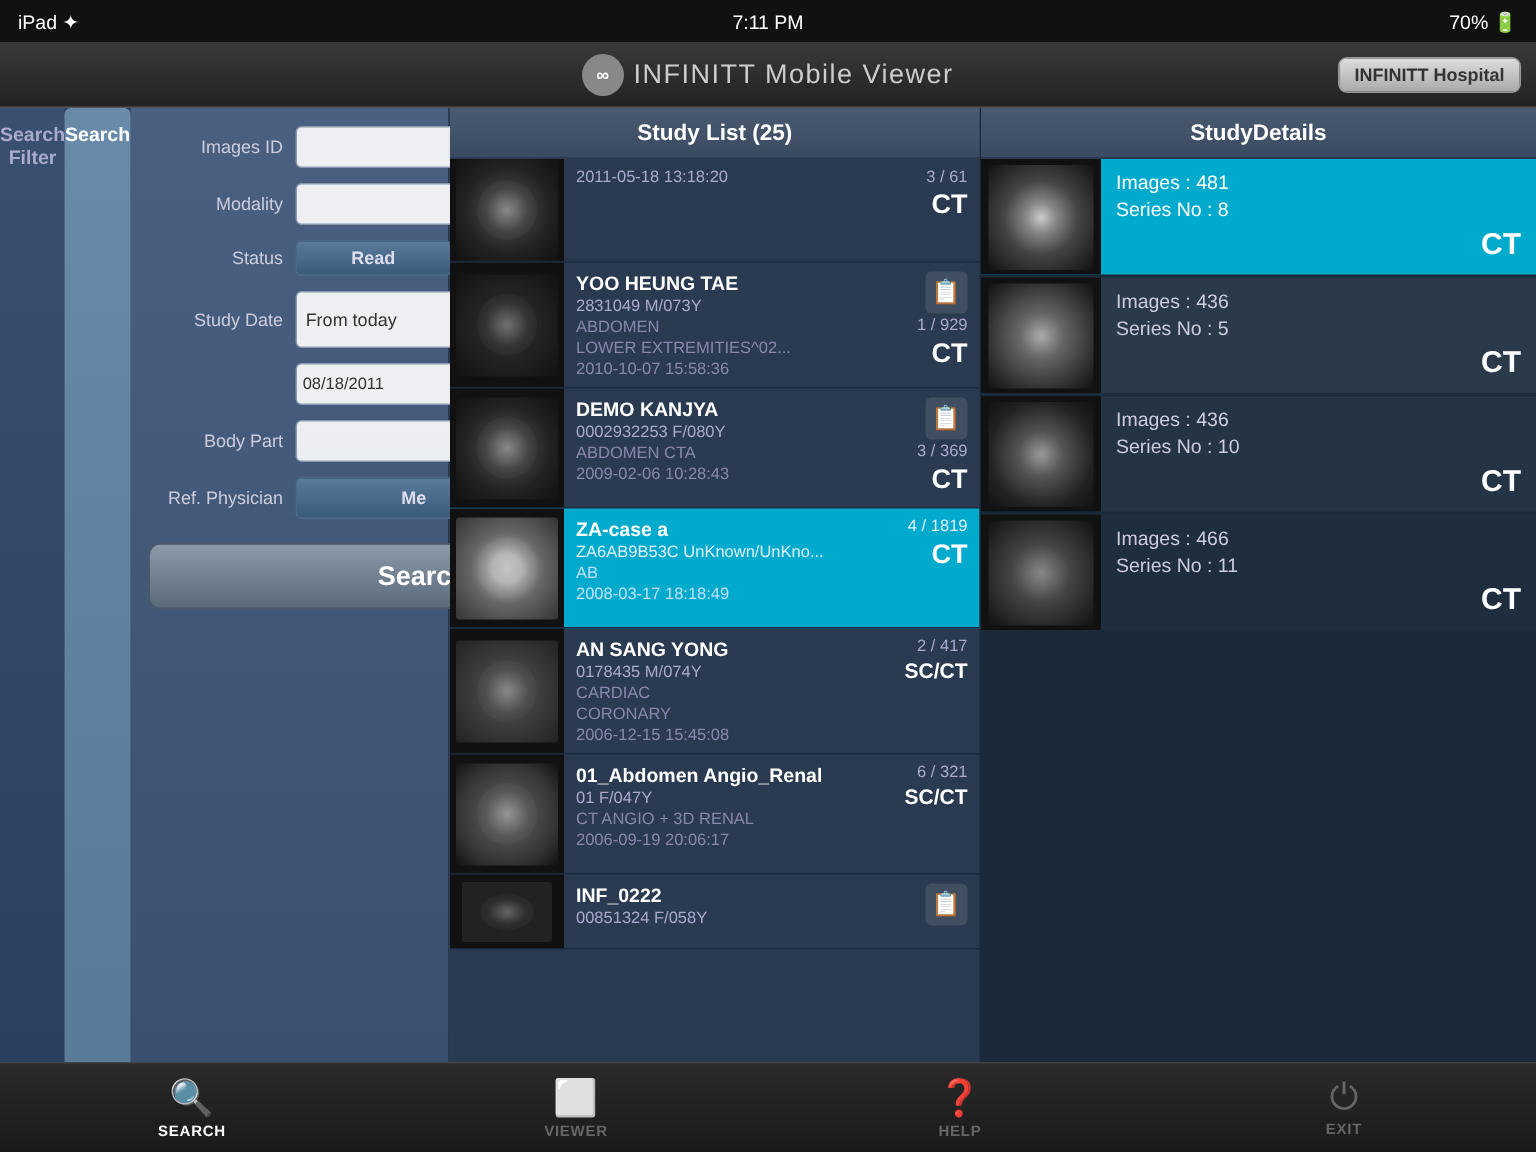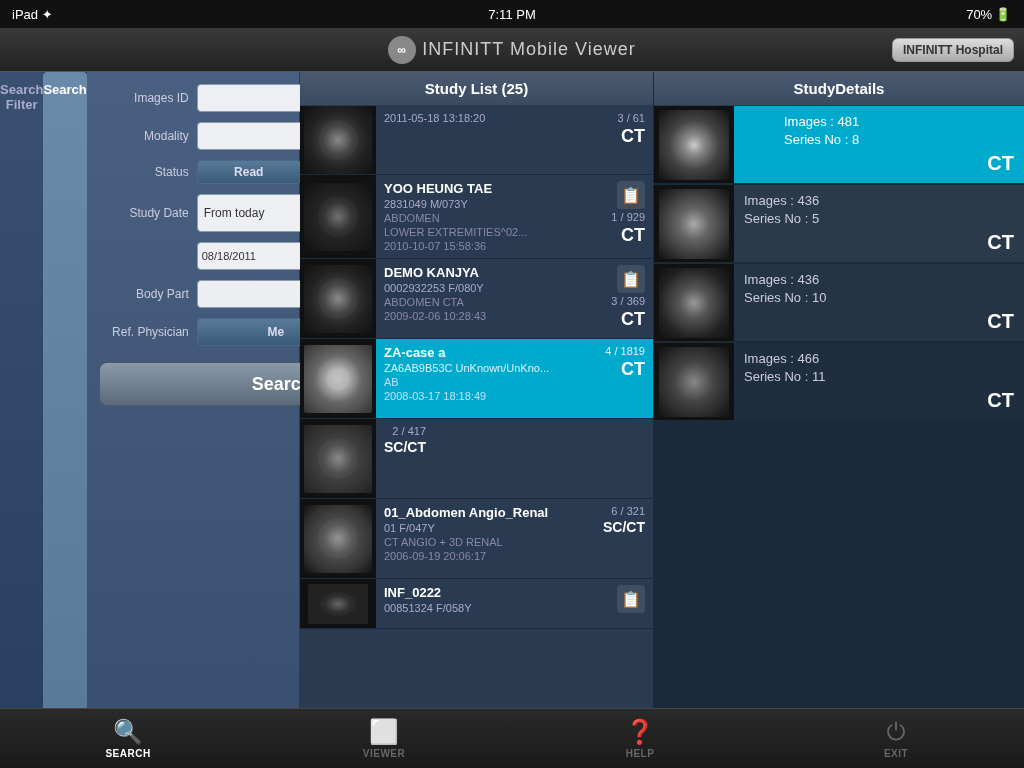--- a/index.html
+++ b/index.html
@@ -360,21 +360,21 @@
       display: flex;
       flex-direction: column;
       gap: 1px;
     }
     .detail-item {
       display: flex;
       border-bottom: 1px solid #1a2a3a;
       min-height: 78px;
       cursor: pointer;
     }
-    .detail-item.selected { background: #00aacc; gap: 40px; }
+    .detail-item.selected { background: #00aacc; }
     .detail-thumb {
       width: 80px;
       background: #111;
       display: flex; align-items: center; justify-content: center;
       flex-shrink: 0;
     }
     .detail-ct-thumb {
       width: 70px; height: 70px;
       background: radial-gradient(ellipse, #888 0%, #444 30%, #222 60%, #111 100%);
       border-radius: 2px;
@@ -615,20 +615,27 @@
         </div>
         <div class="study-meta">
           <span class="study-count">4 / 1819</span>
           <span class="study-modality">CT</span>
         </div>
       </div>
 
       <div class="study-item">
         <div class="study-thumb">
           <div class="ct-thumb" style="background:radial-gradient(circle,#555 0%,#222 100%)"></div>
+        </div>
+        <div class="study-info">
+          <span class="study-name">AN SANG YONG</span>
+          <span class="study-detail">0178435  M/074Y</span>
+          <span class="study-body">CARDIAC</span>
+          <span class="study-body">CORONARY</span>
+          <span class="study-date">2006-12-15 15:45:08</span>
         </div>
         <div class="study-meta">
           <span class="study-count">2 / 417</span>
           <span class="study-modality" style="font-size:14px">SC/CT</span>
         </div>
       </div>
 
       <div class="study-item">
         <div class="study-thumb">
           <div class="ct-thumb" style="background:radial-gradient(circle,#666 0%,#333 70%,#111 100%)"></div>

